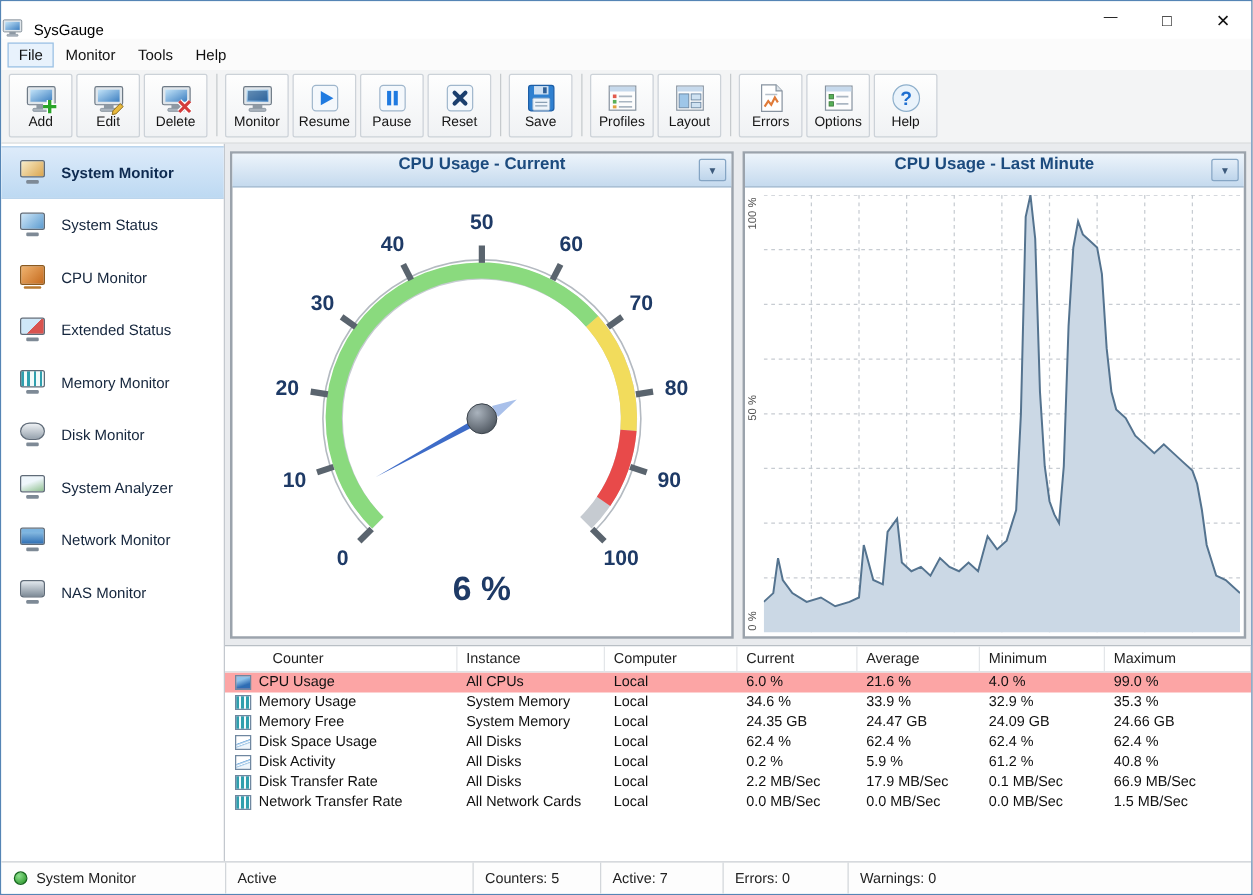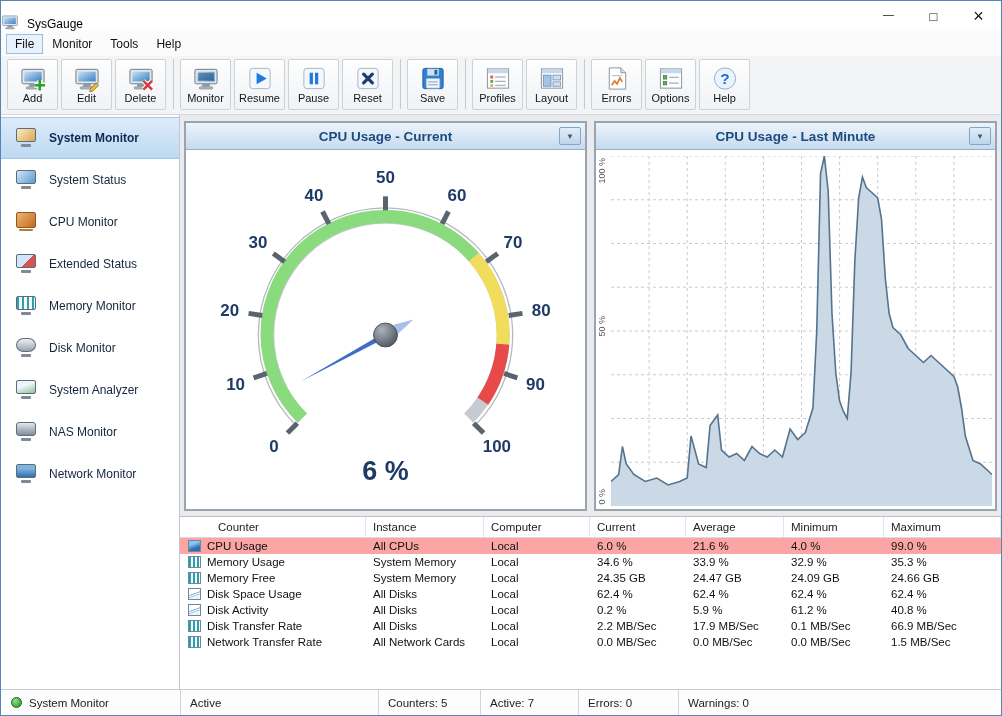--- a/index.html
+++ b/index.html
@@ -53,21 +53,21 @@
   .ic-memory::before{background:#f2fafa repeating-linear-gradient(90deg,#2f9fae 0 2px,rgba(0,0,0,0) 2px 5px)}
   .ic-process::before{background:#fdfdfd repeating-linear-gradient(0deg,#e8c09a 0 2px,rgba(0,0,0,0) 2px 4px);border-color:#c07a3a}
   .ic-analyzer::before{background:linear-gradient(160deg,#eef6fb 40%,#8fc08f)}
   .ic-disk::before{background:linear-gradient(#eef1f4,#97a3ae);border-radius:45%/60%}
   .ic-nas::before{background:linear-gradient(#e2e8ee,#7f8c98);border-radius:3px}
   .ic-network::before{background:linear-gradient(#9fd0ee,#2f6fb4);box-shadow:inset 0 3px 0 #7cb4e0}
 
   .content{flex:1;display:flex;flex-direction:column;background:#e9ebee;min-width:0}
   .panels{flex:none;display:flex;gap:7px;padding:6px 4px 5px}
   .panel{flex:1;border:2px solid #9ba3ac;background:#fff;height:390px;display:flex;flex-direction:column;min-width:0}
-  .panel-header{height:27px;flex:none;background:linear-gradient(#edf4fb,#c5daee);border-bottom:1px solid #93afc9;position:relative;display:flex;align-items:center;justify-content:center}
+  .panel-header{height:27px;flex:none;background:linear-gradient(#edf4fb,#c5daee);border-bottom:1px solid #93afc9;position:relative;display:flex;align-items:flex-start;justify-content:center}
   .panel-title{font-size:13.5px;font-weight:bold;color:#1c4b7e}
   .panel-dd{position:absolute;right:4px;top:4px;width:22px;height:18px;border:1px solid #85a5c4;border-radius:2px;background:linear-gradient(#e2edf8,#bed5eb);display:flex;align-items:center;justify-content:center}
   .dd-glyph{font-size:8px;color:#3c5a7c}
   .panel-body{flex:1;position:relative;min-height:0}
 
   
   .gauge-svg{width:100%;height:100%;display:block}
   #g-ticks line{stroke:#5a646e;stroke-width:5}
   #g-labels text{font-family:"Liberation Sans",sans-serif;font-size:17px;font-weight:bold;fill:#1e3a66;text-anchor:middle}
   .gauge-value{font-family:"Liberation Sans",sans-serif;font-size:27px;font-weight:bold;fill:#1e3a66;text-anchor:middle}
@@ -339,27 +339,27 @@
           <span class="s-icon ic-disk"></span>
           <span class="s-label">Disk Monitor</span>
         </div>
 
         <div class="side-item">
           <span class="s-icon ic-analyzer"></span>
           <span class="s-label">System Analyzer</span>
         </div>
 
         <div class="side-item">
+          <span class="s-icon ic-network"></span>
+          <span class="s-label">Network Monitor</span>
+        </div>
+
+        <div class="side-item">
           <span class="s-icon ic-nas"></span>
           <span class="s-label">NAS Monitor</span>
-        </div>
-
-        <div class="side-item">
-          <span class="s-icon ic-network"></span>
-          <span class="s-label">Network Monitor</span>
         </div>
       </div>
 
     <div class="content">
 
       <div class="panels">
 
         <div class="panel">
           <div class="panel-header">
             <span class="panel-title">CPU Usage - Current</span>

